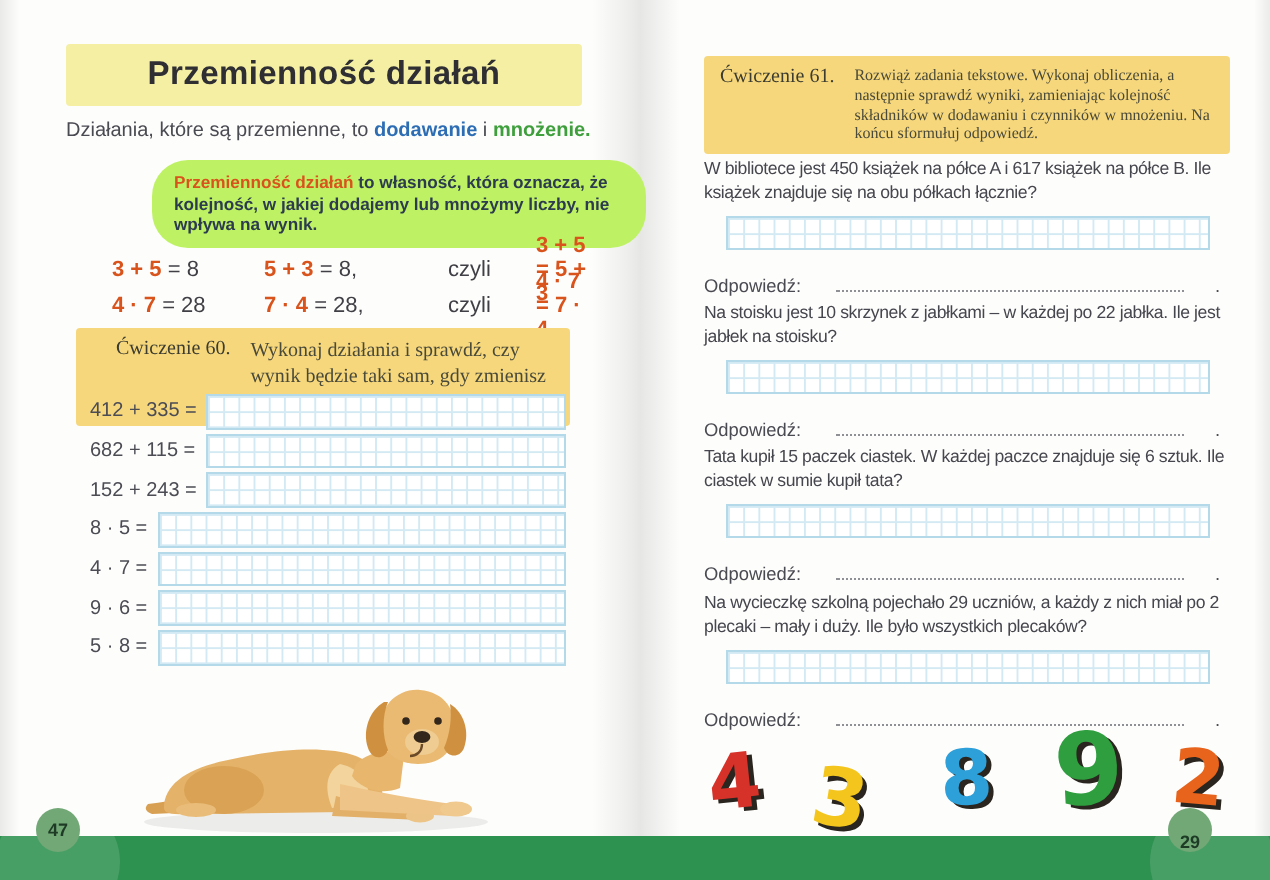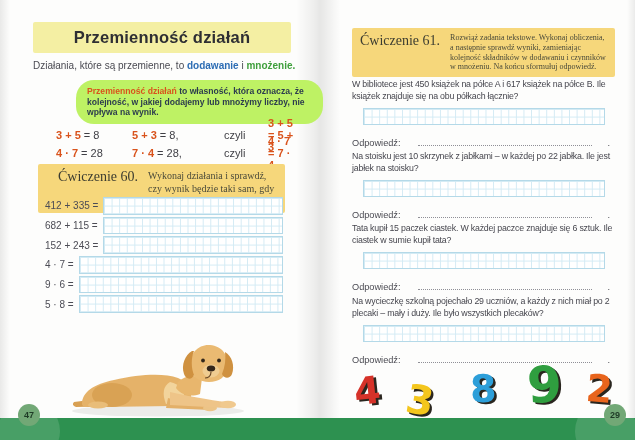--- a/index.html
+++ b/index.html
@@ -21,21 +21,21 @@
   .intro .acc-add{color:#2d6db4;font-weight:bold;}
   .intro .acc-mul{color:#3f9f3c;font-weight:bold;}
   .bubble{position:absolute;left:76px;top:80px;width:225px;background:#bef264;border-radius:18px;
     padding:6px 11px;font-size:8.6px;font-weight:bold;color:#2c3c4e;line-height:1.24;}
   .bubble .hl{color:#d9531c;}
   .examples{position:absolute;left:56px;top:126px;width:240px;font-size:11px;}
   .ex-row{display:flex;height:18px;align-items:center;}
   .ex-c1{width:76px;} .ex-c2{width:92px;} .ex-c3{width:44px;color:#3f3f45;} .ex-c4{flex:1;}
   .eq-o{color:#d9531c;font-weight:bold;} .eq-d{color:#3f3f45;}
   .exbox{position:absolute;background:#f6d77b;border-radius:2px;display:flex;padding:5px 8px;box-sizing:border-box;}
-  .exbox .exlabel{font-family:"Liberation Serif",serif;font-size:14px;color:#3c3c30;white-space:nowrap;margin-right:10px;}
+  .exbox .exlabel{font-family:"Liberation Serif",serif;font-size:10px;color:#3c3c30;white-space:nowrap;margin-right:10px;}
   .exbox .exinstr{font-family:"Liberation Serif",serif;font-size:10px;line-height:1.3;color:#4a4a3a;}
   .exbox60{left:38px;top:164px;width:247px;min-height:26px;padding-left:20px;}
   .exbox60 .exinstr{width:172px;}
   .problems{position:absolute;left:45px;top:197px;width:238px;}
   .prow{display:flex;align-items:center;margin-bottom:2.2px;}
   .prow .plabel{font-size:10px;color:#4c4c55;white-space:nowrap;margin-right:5px;}
   .grid-box{background-color:#fff;
     background-image:linear-gradient(to right,#d3eaf4 1px,transparent 1px),
                      linear-gradient(to bottom,#d3eaf4 1px,transparent 1px);
     background-size:7.6px 7.6px;border:1px solid #b4d9e8;height:15.5px;}
@@ -60,21 +60,21 @@
   .n2{left:118px;top:12px;font-size:38px;transform:rotate(-2deg);}
   .n3{left:175px;top:2px;font-size:50px;transform:rotate(-3deg);}
   .n4{left:234px;top:12px;font-size:38px;transform:rotate(5deg);}
 
   
   .footer-bar{position:absolute;left:0;top:418px;width:635px;height:22px;background:#2d9150;overflow:hidden;}
   .halo{position:absolute;width:62px;height:62px;border-radius:50%;background:rgba(255,255,255,0.13);top:-18px;}
   .halo.hl-left{left:-2px;} .halo.hl-right{right:-2px;}
   .page-circle{position:absolute;top:404px;width:22px;height:22px;border-radius:50%;background:#72a876;
     display:flex;align-items:center;justify-content:center;font-size:9px;font-weight:bold;color:#1e3b26;z-index:3;}
-  .pc-left{left:18px;} .pc-right{left:604px;}
+  .pc-left{left:18px;} .pc-right{left:584px;align-items:flex-end;}
 </style>
 </head>
 <body>
 
 <div class="stage">
   <div class="edge-l"></div>
   <div class="edge-r"></div>
   <div class="gutter"></div>
 
   <section>
@@ -110,20 +110,24 @@
       <div class="prow">
           <span class="plabel">412 + 335 =</span>
           <div class="grid-box"></div>
         </div>
       <div class="prow">
           <span class="plabel">682 + 115 =</span>
           <div class="grid-box"></div>
         </div>
       <div class="prow">
           <span class="plabel">152 + 243 =</span>
+          <div class="grid-box"></div>
+        </div>
+      <div class="prow">
+          <span class="plabel">8 · 5 =</span>
           <div class="grid-box"></div>
         </div>
       <div class="prow">
           <span class="plabel">4 · 7 =</span>
           <div class="grid-box"></div>
         </div>
       <div class="prow">
           <span class="plabel">9 · 6 =</span>
           <div class="grid-box"></div>
         </div>

